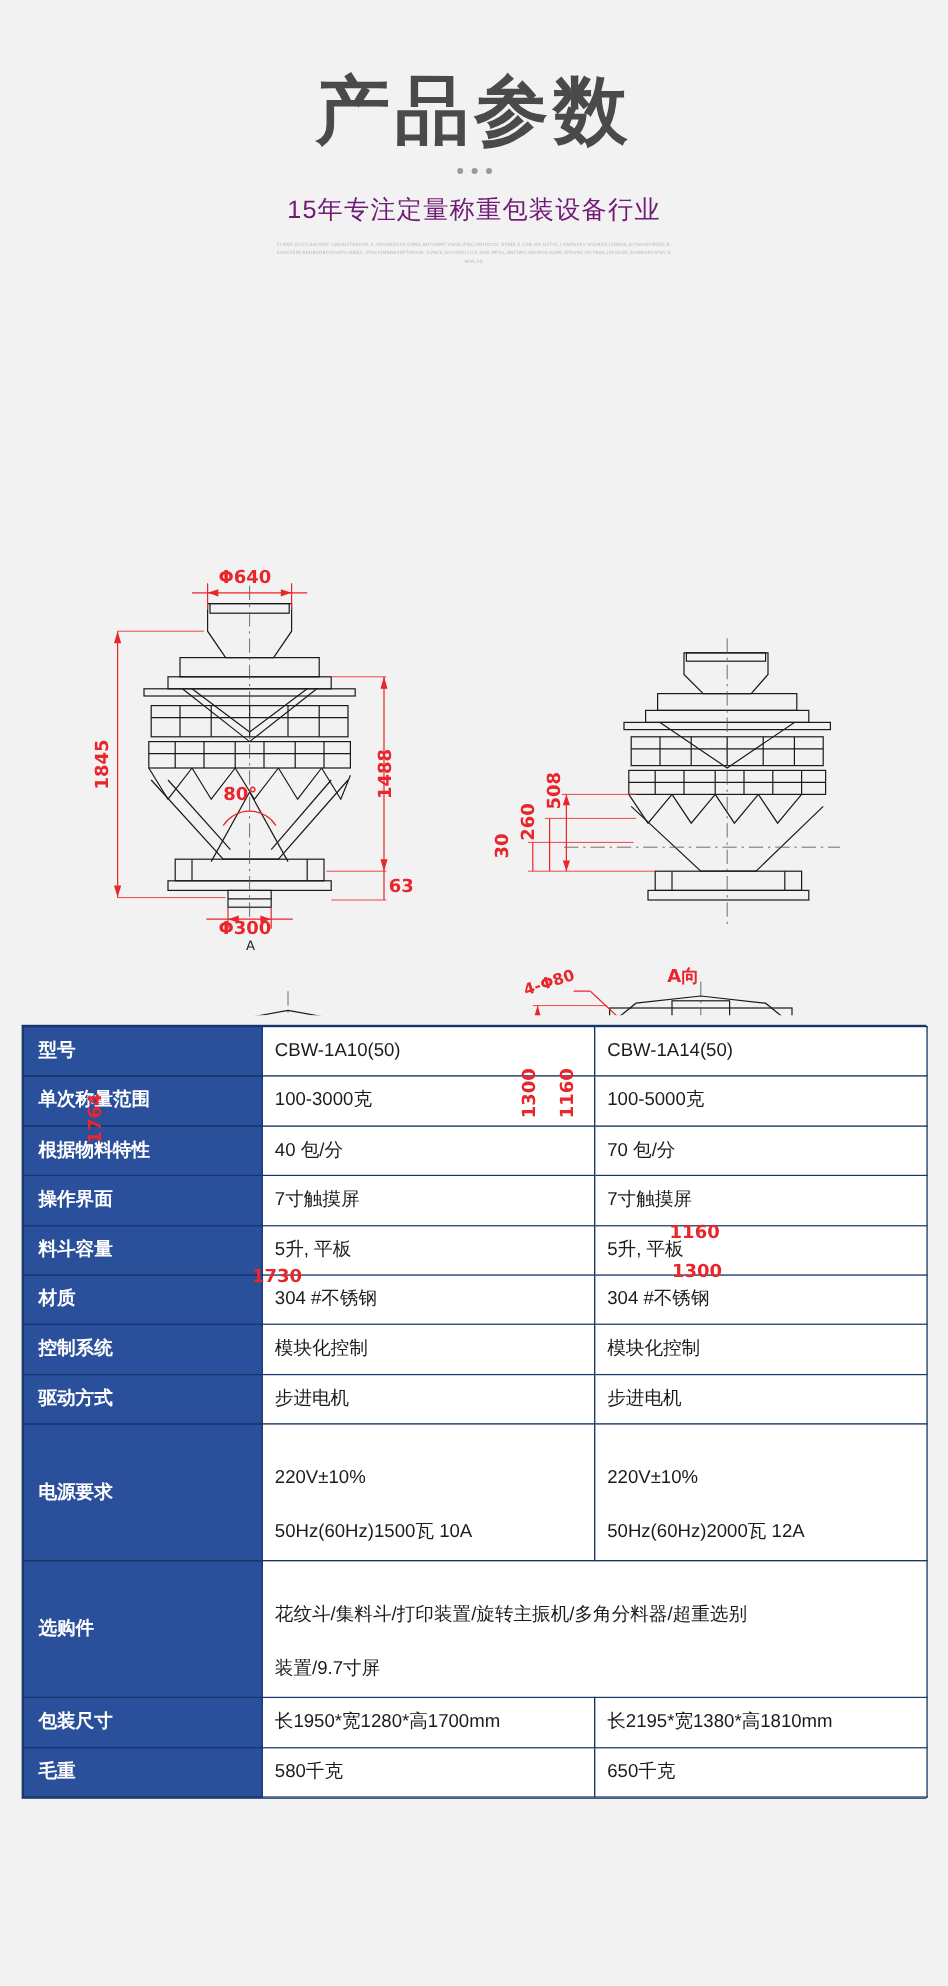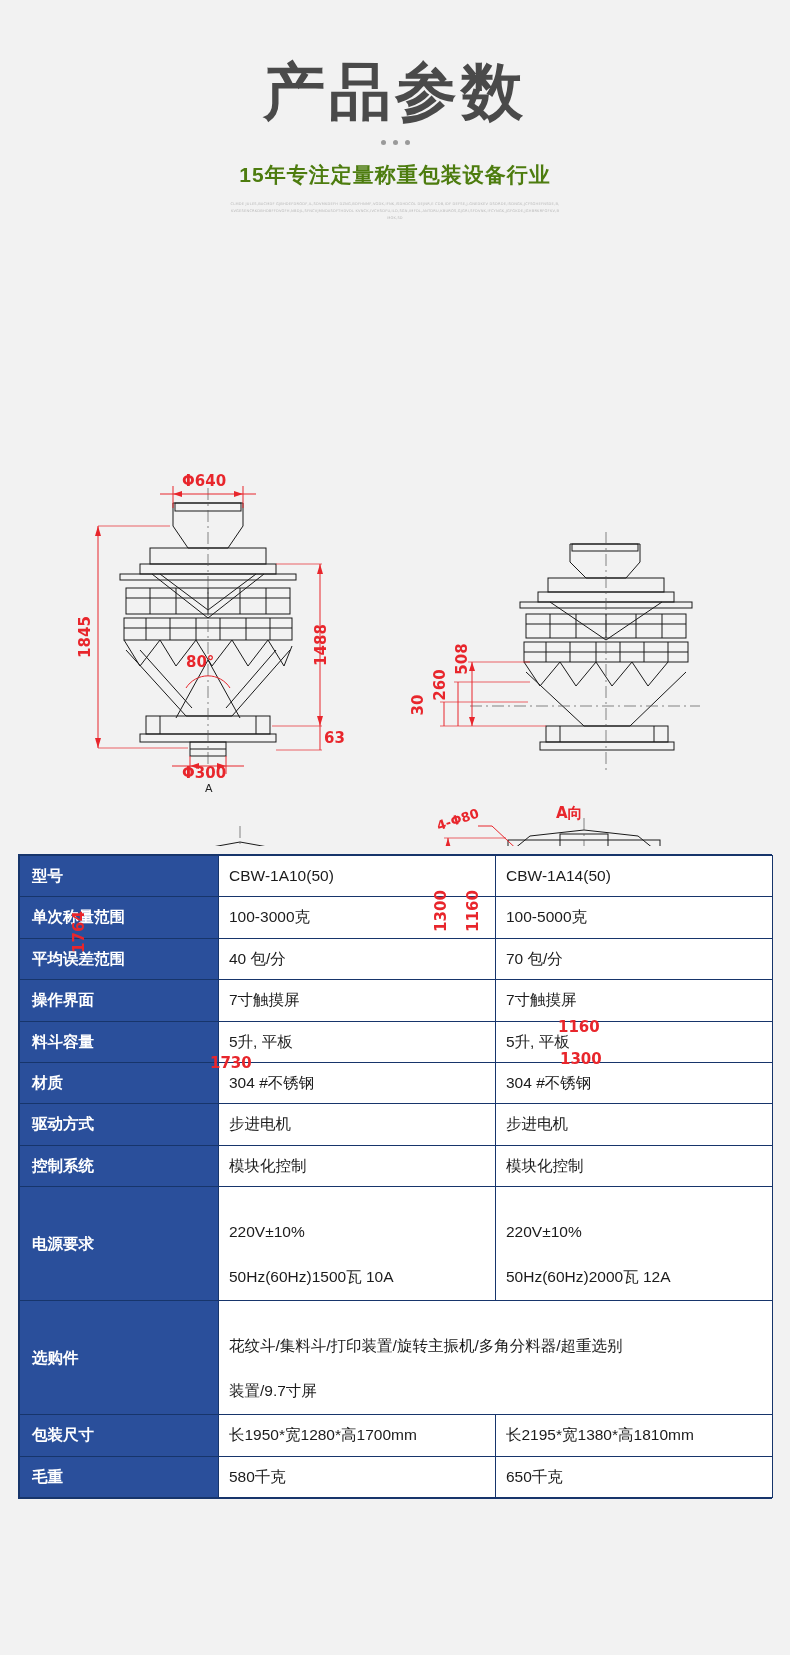--- a/index.html
+++ b/index.html
@@ -43,24 +43,23 @@
   }
   .dots i {
     display: block;
     width: 5px;
     height: 5px;
     border-radius: 50%;
     background: #9a9a9a;
   }
   .subtitle {
     font-size: 21px;
-    color: #4d7c0f;
+    color: #701a75;
     letter-spacing: 1px;
     margin-top: 16px;
-    font-weight: bold;
   }
   .microtext {
     margin: 12px auto 0 auto;
     width: 330px;
     font-size: 3.6px;
     line-height: 1.9;
     color: #b9b9b9;
     text-align: center;
     letter-spacing: 0.2px;
     word-break: break-all;
@@ -396,48 +395,48 @@
           <td class="lbl">型号</td>
           <td class="val">CBW-1A10(50)</td>
           <td class="val">CBW-1A14(50)</td>
         </tr>
         <tr>
           <td class="lbl">单次称量范围</td>
           <td class="val">100-3000克</td>
           <td class="val">100-5000克</td>
         </tr>
         <tr>
-          <td class="lbl">平均误差范围</td>
+          <td class="lbl">根据物料特性</td>
           <td class="val">40 包/分</td>
           <td class="val">70 包/分</td>
         </tr>
         <tr>
           <td class="lbl">操作界面</td>
           <td class="val">7寸触摸屏</td>
           <td class="val">7寸触摸屏</td>
         </tr>
         <tr>
           <td class="lbl">料斗容量</td>
           <td class="val">5升, 平板</td>
           <td class="val">5升, 平板</td>
         </tr>
         <tr>
           <td class="lbl">材质</td>
           <td class="val">304 #不锈钢</td>
           <td class="val">304 #不锈钢</td>
         </tr>
         <tr>
+          <td class="lbl">控制系统</td>
+          <td class="val">模块化控制</td>
+          <td class="val">模块化控制</td>
+        </tr>
+        <tr>
           <td class="lbl">驱动方式</td>
           <td class="val">步进电机</td>
           <td class="val">步进电机</td>
-        </tr>
-        <tr>
-          <td class="lbl">控制系统</td>
-          <td class="val">模块化控制</td>
-          <td class="val">模块化控制</td>
         </tr>
         <tr class="tall">
           <td class="lbl">电源要求</td>
           <td class="val">
             <span class="nowrapline">220V±10%</span>
             <span class="nowrapline">50Hz(60Hz)1500瓦 10A</span>
           </td>
           <td class="val">
             <span class="nowrapline">220V±10%</span>
             <span class="nowrapline">50Hz(60Hz)2000瓦 12A</span>

